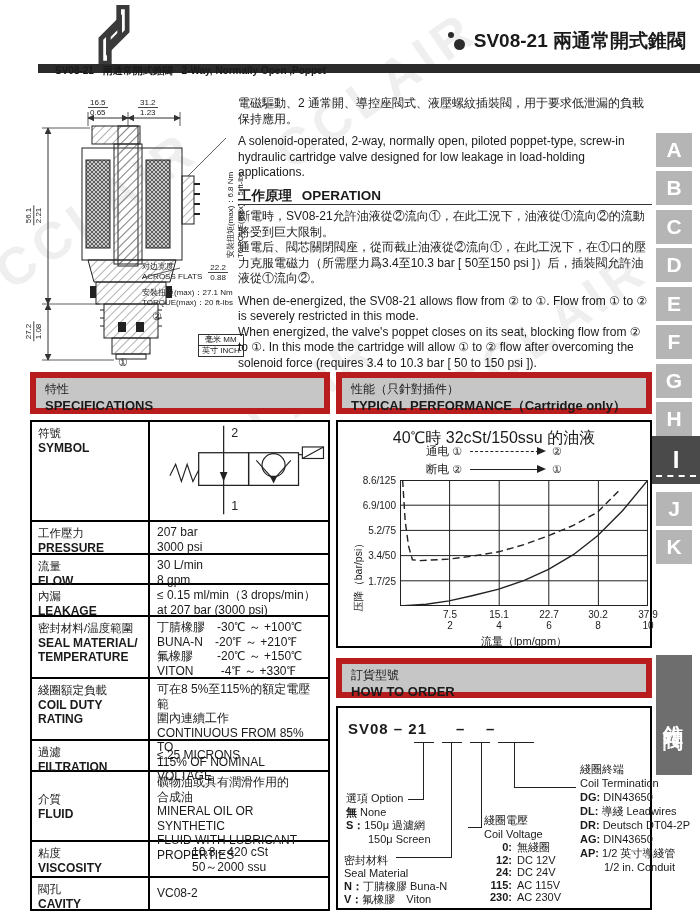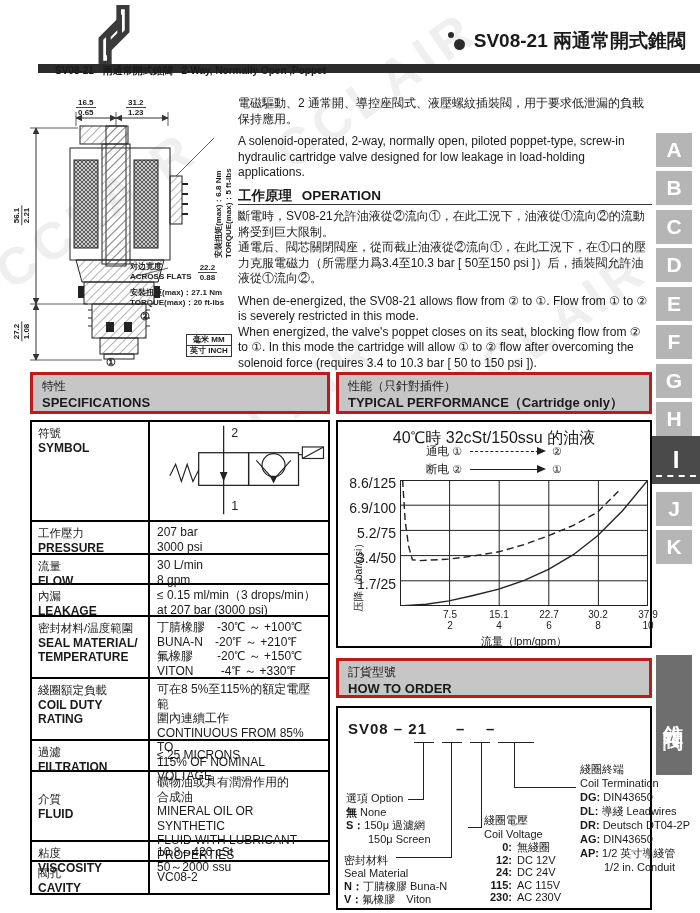--- a/index.html
+++ b/index.html
@@ -19,30 +19,30 @@
   .subtitle span{margin-right:6px;}
   
   .tab{position:absolute;left:656px;width:36px;height:34px;background:#b5b5b5;color:#fff;
        font-size:21px;font-weight:bold;display:flex;align-items:center;justify-content:center;}
   .tab.active{left:652px;width:48px;height:48px;background:#4a4a4a;font-size:24px;}
   .tab.active .dash{position:absolute;left:4px;right:4px;bottom:7px;border-bottom:2px dashed #fff;}
   .vtab{position:absolute;left:656px;top:655px;width:36px;height:120px;background:#6e6e6e;color:#fff;
         writing-mode:vertical-rl;text-orientation:upright;letter-spacing:6px;font-size:20px;font-weight:bold;
         display:flex;align-items:center;justify-content:center;}
   
-  .gray-hdr{position:absolute;background:#c6c6c6;border:3px solid #b91c1c;box-sizing:border-box;padding:3px 9px;}
+  .gray-hdr{position:absolute;background:#c6c6c6;border:6px solid #b91c1c;box-sizing:border-box;padding:3px 9px;}
   .gray-hdr .zh{font-size:12px;line-height:16px;}
   .gray-hdr .en{font-size:13px;font-weight:bold;line-height:17px;}
   
   .txtcol{position:absolute;left:238px;top:96px;width:414px;font-size:12px;line-height:15.5px;}
   .sec-h{font-size:13.5px;font-weight:bold;border-bottom:1.5px solid #333;padding-bottom:1px;margin:2px 0 4px 0;}
   .sec-h .zh{margin-right:6px;}
   .txtcol p{margin:0 0 7px 0;}
   
-  .draw{position:absolute;left:18px;top:98px;width:215px;height:270px;font-size:8px;font-weight:bold;}
+  .draw{position:absolute;left:30px;top:98px;width:215px;height:270px;font-size:8px;}
   .dim{position:absolute;text-align:center;font-size:8px;line-height:9px;color:#222;}
   .dim .mm{display:block;border-bottom:1px solid #444;padding:0 2px;}
   .dim.rot{transform:rotate(-90deg);transform-origin:center;}
   .note{position:absolute;font-size:8px;line-height:10px;color:#222;white-space:nowrap;}
   .af{display:flex;gap:6px;align-items:center;}
   .unitbox{position:absolute;border:1px solid #333;font-size:8px;line-height:10px;text-align:center;background:#fff;}
   .unitbox div{padding:0 3px;}
   .unitbox div:first-child{border-bottom:1px solid #333;}
   .circ{font-size:11px;}
   .vrot{position:absolute;transform:rotate(-90deg);transform-origin:left top;font-size:8px;line-height:10px;white-space:nowrap;}
@@ -57,21 +57,21 @@
   .sval div{white-space:pre-wrap;}
   
   .perf{position:absolute;left:336px;top:420px;width:316px;height:228px;border:2px solid #000;box-sizing:border-box;background:#fff;}
   .c-title{position:absolute;left:0;right:0;top:6px;text-align:center;font-size:16px;}
   .lgrow{position:absolute;left:0;right:0;display:flex;justify-content:center;align-items:center;font-size:11.5px;}
   .lg-line{width:74px;height:0;border-top:1.6px dashed #222;position:relative;margin:0 8px;}
   .lg-line.solid{border-top-style:solid;}
   .lg-line::after{content:'';position:absolute;right:-2px;top:-5px;border-left:9px solid #222;
                   border-top:4px solid transparent;border-bottom:4px solid transparent;}
   .chartwrap{position:absolute;left:6px;top:58px;width:306px;height:166px;}
-  .ytick{position:absolute;width:52px;text-align:right;font-size:14px;}
+  .ytick{position:absolute;width:52px;text-align:right;font-size:10px;}
   .xtick{position:absolute;width:28px;text-align:center;font-size:10px;line-height:10.5px;top:130px;}
   .ylab{position:absolute;left:-22px;top:88px;transform:rotate(-90deg);font-size:10.5px;white-space:nowrap;}
   .xlab{position:absolute;left:56px;width:248px;top:154px;text-align:center;font-size:11px;}
   .grid line,.grid rect{stroke:#222;stroke-width:1;fill:none;}
   .curve{fill:none;stroke:#222;stroke-width:1.4;}
   .curve.dashed{stroke-dasharray:7 4;}
   
   .order{position:absolute;left:336px;top:706px;width:316px;height:204px;border:2px solid #000;box-sizing:border-box;font-size:11px;background:#fff;}
   .model{position:absolute;left:10px;top:12px;font-size:15px;font-weight:bold;letter-spacing:1px;}
   .mdash{position:absolute;top:12px;font-size:15px;font-weight:bold;}
@@ -352,21 +352,21 @@
         <div class="en">FLUID</div>
       </div>
       <div class="sval">
         <div>礦物油或具有潤滑作用的</div>
         <div>合成油</div>
         <div>MINERAL OIL OR SYNTHETIC</div>
         <div>FLUID WITH LUBRICANT</div>
         <div>PROPERTIES</div>
       </div>
     </div>
-    <div class="srow" style="height:20px;">
+    <div class="srow" style="height:36px;gap:35px;">
       <div class="slabel">
         <div class="zh">粘度</div>
         <div class="en">VISCOSITY</div>
       </div>
       <div class="sval">
         <div>10.8～420 cSt</div>
         <div>50～2000 ssu</div>
       </div>
     </div>
     <div class="srow" style="height:31px;">

